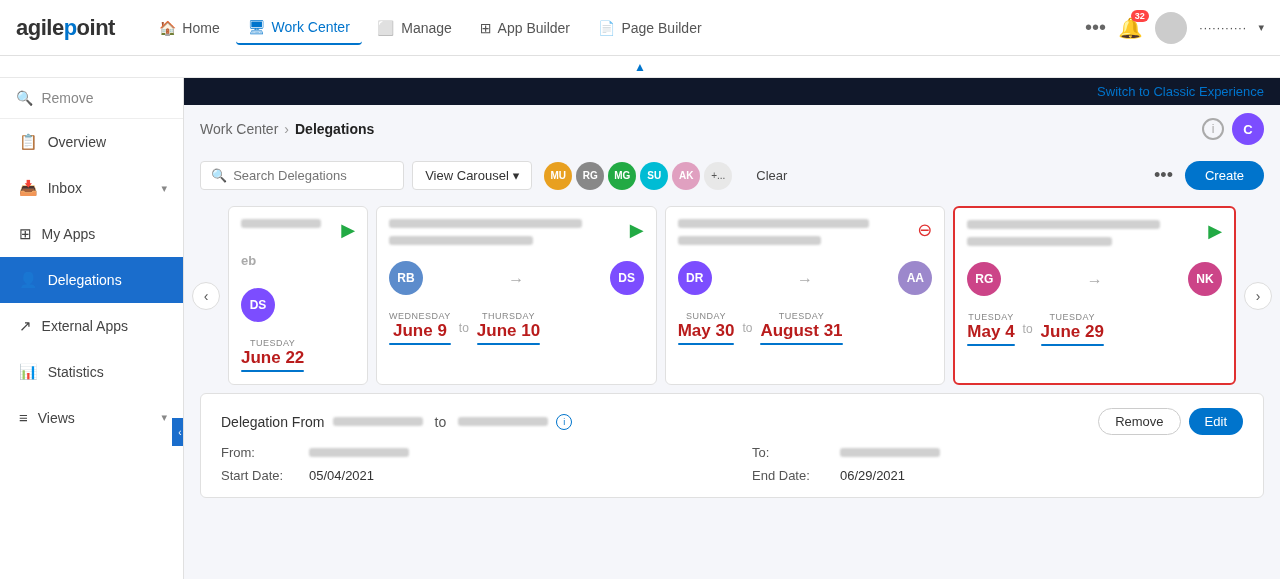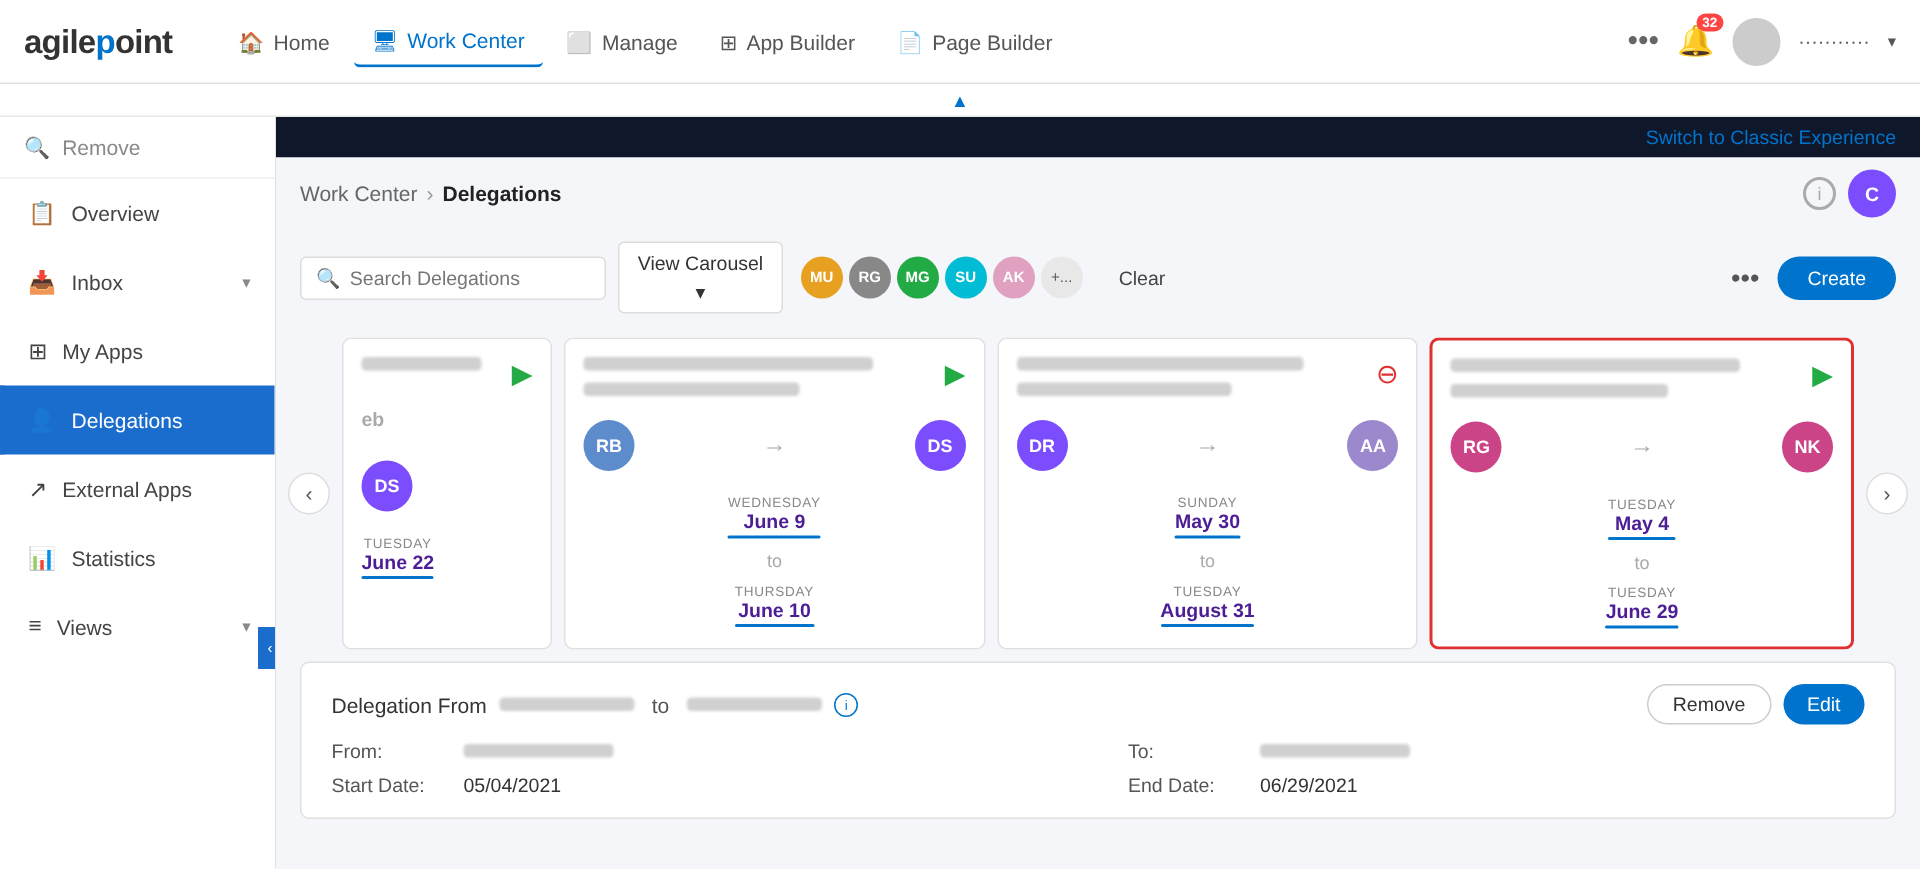--- a/index.html
+++ b/index.html
@@ -109,21 +109,21 @@
     .search-box {
       display: flex; align-items: center; gap: 6px;
       background: #fff; border: 1px solid #ddd; border-radius: 4px;
       padding: 6px 10px; min-width: 200px; cursor: text;
     }
     .search-box-icon { color: #aaa; font-size: 13px; }
     .search-box-input { border: none; outline: none; font-size: 13px; color: #0f172a; background: transparent; width: 160px; }
     .view-btn {
       display: flex; align-items: center; gap: 4px;
       background: #fff; border: 1px solid #ddd; border-radius: 4px;
-      padding: 6px 12px; cursor: pointer; font-size: 13px; color: #333; flex-direction: column;
+      padding: 6px 12px; cursor: pointer; font-size: 13px; color: #333;
     }
     .avatar-group { display: flex; align-items: center; gap: 4px; margin-left: 4px; }
     .av {
       width: 28px; height: 28px; border-radius: 50%;
       display: flex; align-items: center; justify-content: center;
       font-size: 10px; font-weight: bold; color: #fff; cursor: pointer; flex-shrink: 0;
     }
     .av-more {
       background: #e8e8e8; color: #555;
       width: 28px; height: 28px; border-radius: 50%;
@@ -171,23 +171,23 @@
     }
     .card-arrow { color: #aaa; font-size: 16px; flex: 1; text-align: center; }
     .card-avatar2 {
       width: 34px; height: 34px; border-radius: 50%;
       display: flex; align-items: center; justify-content: center;
       font-size: 12px; font-weight: bold; color: #fff; flex-shrink: 0;
     }
     .card-dates { display: flex; justify-content: space-between; align-items: flex-end; }
     .card-date-item { display: flex; flex-direction: column; align-items: center; }
     .card-day { font-size: 9px; color: #888; text-transform: uppercase; letter-spacing: 0.5px; }
-    .card-date { font-size: 13px; font-weight: 700; color: #4c1d95; }
+    .card-date { font-size: 17px; font-weight: 700; color: #b91c1c; }
     .card-to { font-size: 12px; color: #aaa; align-self: center; }
-    .card-date-range { display: flex; align-items: center; gap: 8px; width: 100%; flex-direction: column; }
+    .card-date-range { display: flex; align-items: flex-start; gap: 8px; width: 100%; }
     .card-underline { height: 2px; background: #0074cc; border-radius: 2px; width: 100%; margin-top: 2px; }
 
     
     .delegation-detail {
       background: #fff; margin: 0 16px 12px 16px;
       border: 1px solid #e0e0e0; border-radius: 6px; padding: 14px 20px;
     }
     .delegation-header {
       display: flex; align-items: center; justify-content: space-between; margin-bottom: 10px;
     }

